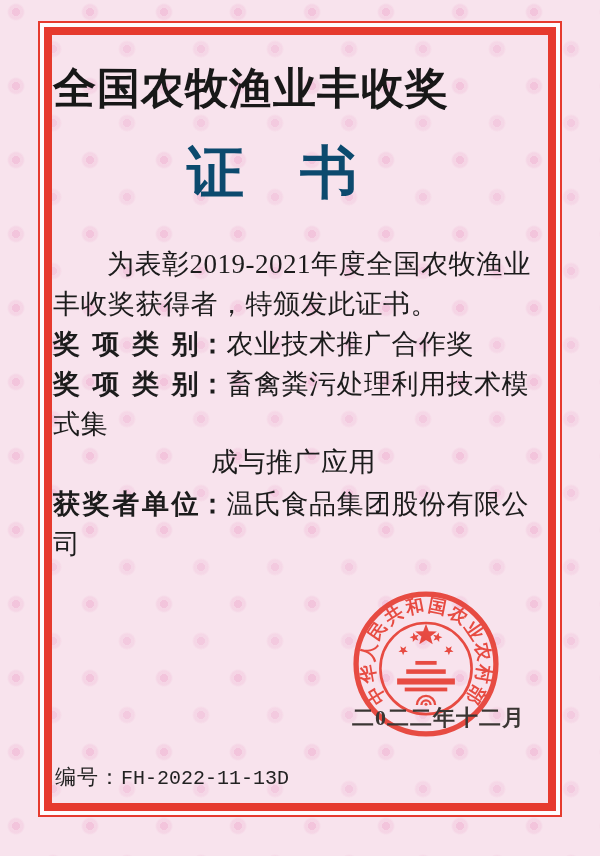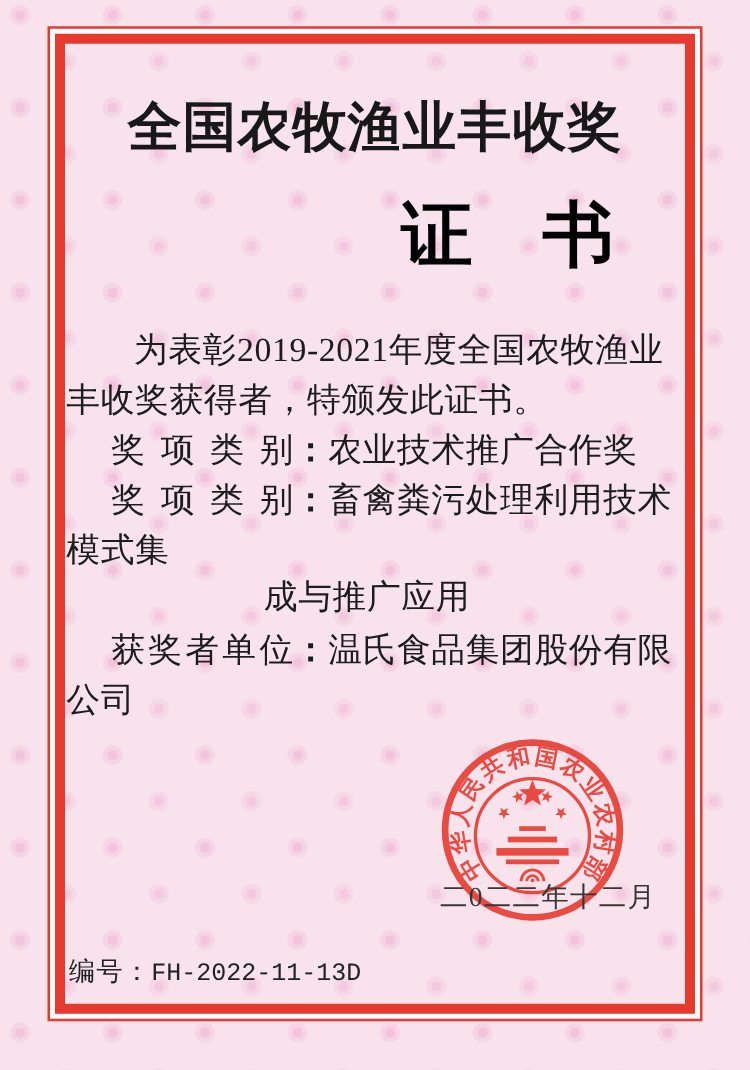--- a/index.html
+++ b/index.html
@@ -17,56 +17,56 @@
     position:absolute;top:27px;left:44px;right:44px;bottom:45px;
     border:8px solid #e63a2e;
     box-shadow:0 0 0 4px #fefcfd, 0 0 0 6px #e63a2e;
     pointer-events:none;
   }
   .content{
     position:absolute;top:35px;left:53px;right:53px;bottom:53px;
     color:#1c1c1c;
   }
   .award-title{
-    margin:46px 0 0 0;text-align:center;
+    margin:30px 0 0 0;
     font-size:43px;font-weight:bold;letter-spacing:1px;line-height:1.1;
-    font-family:Liberation Mono, monospace;
+    font-family:Liberation Sans, sans-serif;
     color:#181818;
   }
   .doc-title{
-    margin-top:30px;text-align:right;
+    margin-top:30px;text-align:center;
     font-size:57px;font-weight:bold;line-height:1.1;
     letter-spacing:56px;
-    color:#000000;
+    color:#0c4a6e;
   }
   .body-text{
     margin-top:22px;font-size:27px;line-height:40px;letter-spacing:.5px;
   }
   .indent{ text-indent:2em;margin-top:39px; }
   .field-line{ font-size:27px;line-height:40px;letter-spacing:.5px; }
   .field-label{
-    display:inline-block;width:146px;font-weight:normal;
+    display:inline-block;width:146px;font-weight:bold;
     text-align:justify;text-align-last:justify;
-    font-family:"Liberation Sans", sans-serif;vertical-align:bottom;margin-left:36px;
+    font-family:"Liberation Sans", sans-serif;vertical-align:bottom;
   }
   .field-colon{ font-weight:bold;font-family:"Liberation Sans", sans-serif; }
   .wrap-indent{ margin-left:158px;font-family:Liberation Mono, monospace; }
   .seal{ position:absolute;left:350px;top:588px;z-index:2;opacity:.88; }
   .seal .ring{ fill:none;stroke:#e5372b;stroke-width:7; }
   .seal .emblem-ring{ fill:none;stroke:#e5372b;stroke-width:3.5; }
   .seal .red{ fill:#e5372b; }
   .seal .arc{ fill:none;stroke:#e5372b;stroke-width:3; }
   .seal-char{
     font-size:24px;font-weight:bold;fill:#e5372b;
     text-anchor:middle;dominant-baseline:central;
     font-family:"Liberation Serif", serif;
   }
   .date-line{
     position:absolute;left:352px;top:703px;z-index:3;
-    font-size:22px;font-weight:normal;letter-spacing:1px;color:#3a3633;
+    font-size:22px;font-weight:bold;letter-spacing:1px;color:#3a3633;
   }
   .serial-line{
     position:absolute;left:2px;bottom:12px;
     font-size:21px;letter-spacing:1px;color:#222;
   }
   .serial-number{
     font-family:"Liberation Mono", monospace;font-size:20px;letter-spacing:0;
   }
 </style>
 </head>

